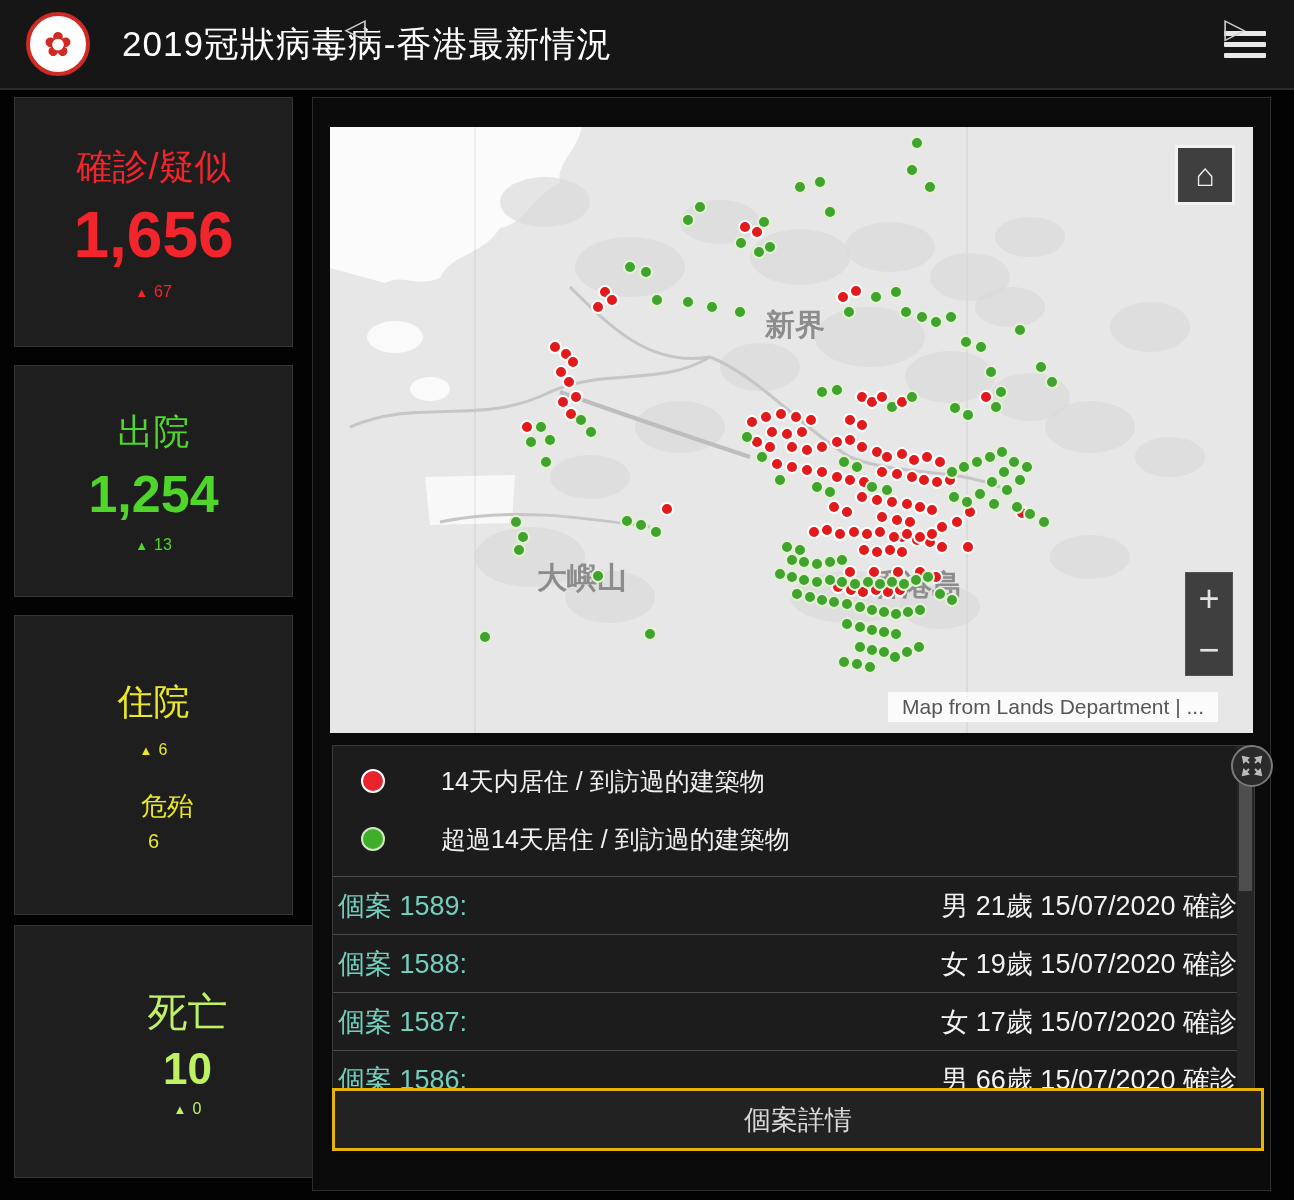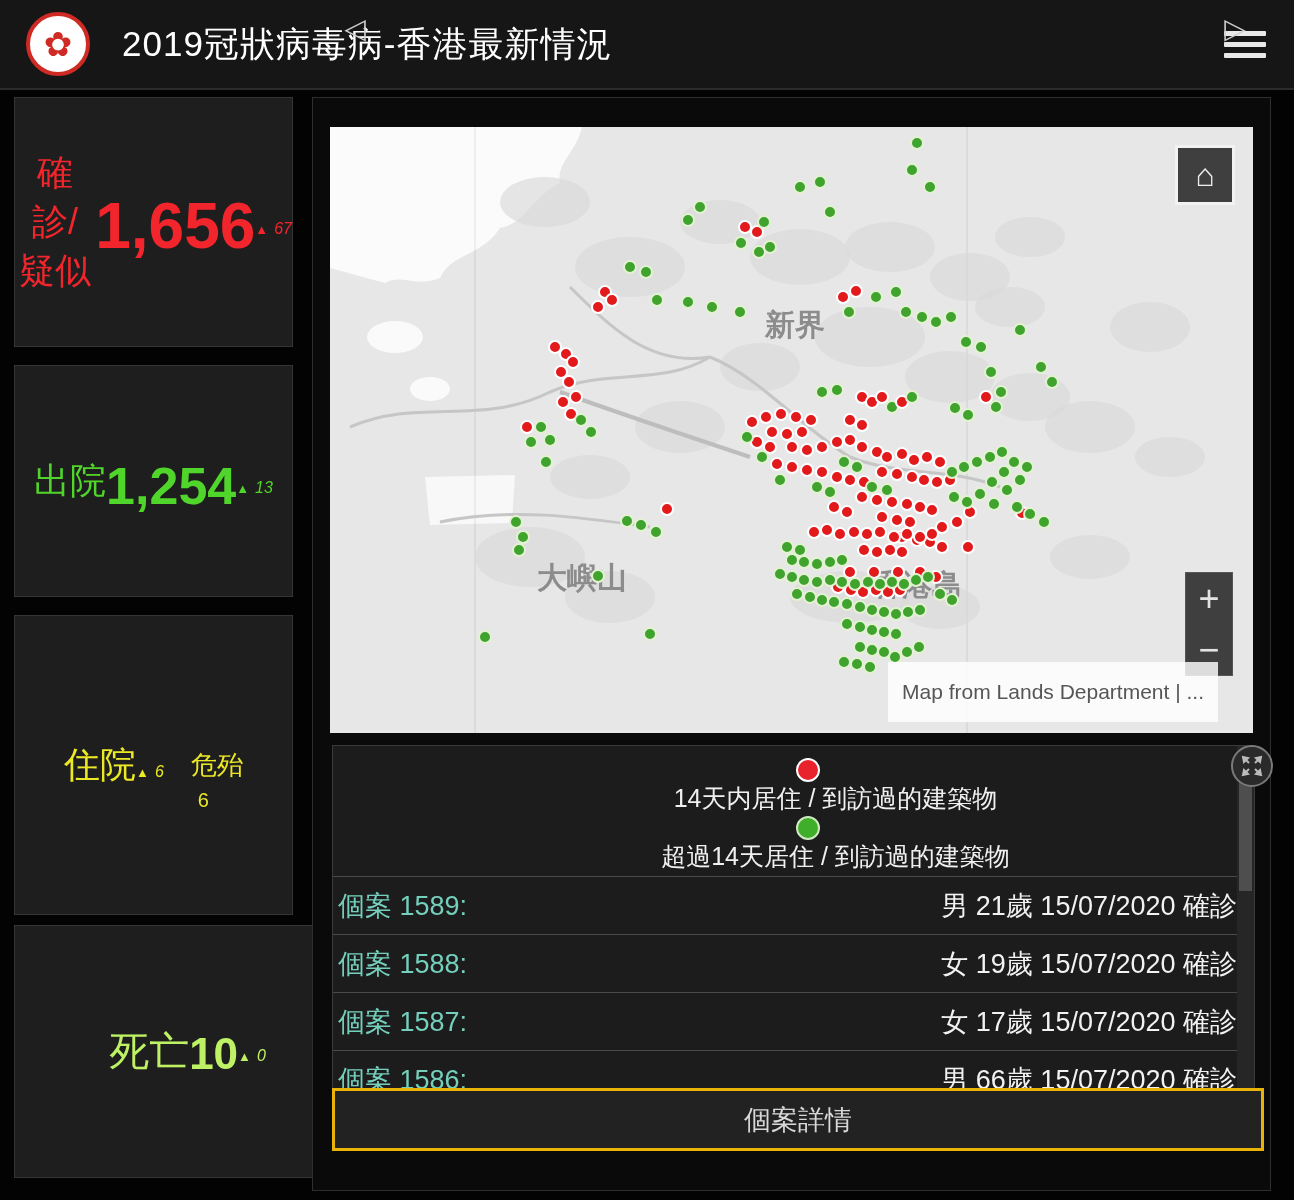--- a/index.html
+++ b/index.html
@@ -11,24 +11,24 @@
   .header{position:absolute;left:0;top:0;width:1294px;height:88px;background:#161616;
     border-bottom:2px solid #2b2b2b;display:flex;align-items:center;}
   .logo{width:56px;height:56px;border-radius:50%;background:#ffffff;border:4px solid #cf2b24;
     color:#cf2b24;display:flex;align-items:center;justify-content:center;font-size:34px;
     margin-left:26px;flex:0 0 auto;line-height:1;}
   .title{color:#ffffff;font-size:35px;font-weight:500;margin-left:32px;letter-spacing:1px;}
   .menu{margin-left:auto;margin-right:28px;cursor:pointer;}
   .menu .bar{width:42px;height:5px;background:#e9e9e9;margin:6px 0;border-radius:1px;}
   
   .card{position:absolute;left:14px;width:277px;background:#1e1e1e;border:1px solid #353535;
-    display:flex;flex-direction:row;align-items:center;justify-content:center;text-align:center;}
+    display:flex;flex-direction:column;align-items:center;justify-content:center;text-align:center;}
   .card .label{font-size:36px;font-weight:500;}
   .card .value{font-weight:bold;line-height:1.05;margin-top:10px;}
-  .card .delta{font-size:16px;margin-top:14px;font-style:italic;}
+  .card .delta{font-size:16px;margin-top:14px;}
   .card .delta .tri{font-size:13px;margin-right:6px;}
   #card-confirmed{top:97px;height:248px;color:#f3252c;}
   #card-confirmed .value{font-size:64px;}
   #card-discharged{top:365px;height:230px;color:#50d52a;}
   #card-discharged .value{font-size:52px;}
   #card-hospital{top:615px;height:298px;color:#ebe826;}
   #card-hospital .value{font-size:66px;}
   .extra{margin-top:30px;}
   .extra .extra-label{font-size:26px;margin-left:27px;}
   .extra .extra-value{font-size:20px;margin-top:6px;}
@@ -42,27 +42,27 @@
   
   .map{position:absolute;left:330px;top:127px;width:923px;height:606px;background:#e7e7e7;overflow:hidden;cursor:grab;}
   .map svg{display:block;}
   .map-home{position:absolute;top:21px;right:21px;width:54px;height:54px;background:#3f3f3f;
     color:#ededed;font-size:32px;display:flex;align-items:center;justify-content:center;
     box-shadow:0 0 0 3px #f2f2f2;cursor:pointer;line-height:1;}
   .map-zoom{position:absolute;top:446px;right:21px;width:46px;height:102px;background:#3f3f3f;
     display:flex;flex-direction:column;box-shadow:0 0 0 1px #555;}
   .map-zoom .zbtn{flex:1;color:#e3e3e3;font-size:36px;display:flex;align-items:center;justify-content:center;cursor:pointer;line-height:1;}
   .map-attr{position:absolute;right:35px;bottom:11px;background:rgba(255,255,255,0.82);
-    color:#565656;font-size:21px;padding:18px 14px;white-space:nowrap;}
+    color:#565656;font-size:21px;padding:3px 14px;white-space:nowrap;}
   
   .case-panel{position:absolute;left:332px;top:745px;width:921px;height:360px;background:#1c1c1c;
     border:1px solid #3a3a3a;overflow:hidden;}
   .case-scroll{position:absolute;right:0;top:0;bottom:0;width:17px;background:#262626;}
   .case-scroll .thumb{position:absolute;left:2px;right:2px;top:10px;height:135px;background:#4e4e4e;}
-  .legend-row{display:flex;align-items:center;height:46px;margin-top:12px;padding-left:28px;flex-direction:column;}
+  .legend-row{display:flex;align-items:center;height:46px;margin-top:12px;padding-left:28px;}
   .legend-dot{width:20px;height:20px;border-radius:50%;flex:0 0 auto;}
   .legend-dot.red{background:#e8232e;border:2px solid #ffffff;}
   .legend-dot.green{background:#3fae2a;border:2px solid #cfe9c0;}
   .legend-label{color:#f0f0f0;font-size:25px;margin-left:56px;}
   .case-row{height:57px;border-top:1px solid #4a4a4a;display:flex;align-items:center;
     padding-left:5px;font-size:27px;margin-right:17px;justify-content:space-between;}
   .case-rows{margin-top:14px;}
   .case-prefix{color:#74cfbc;margin-right:14px;white-space:nowrap;}
   .case-detail{color:#f2f2f2;white-space:nowrap;}
   .expand-btn{position:absolute;left:1231px;top:745px;width:38px;height:38px;border-radius:50%;

